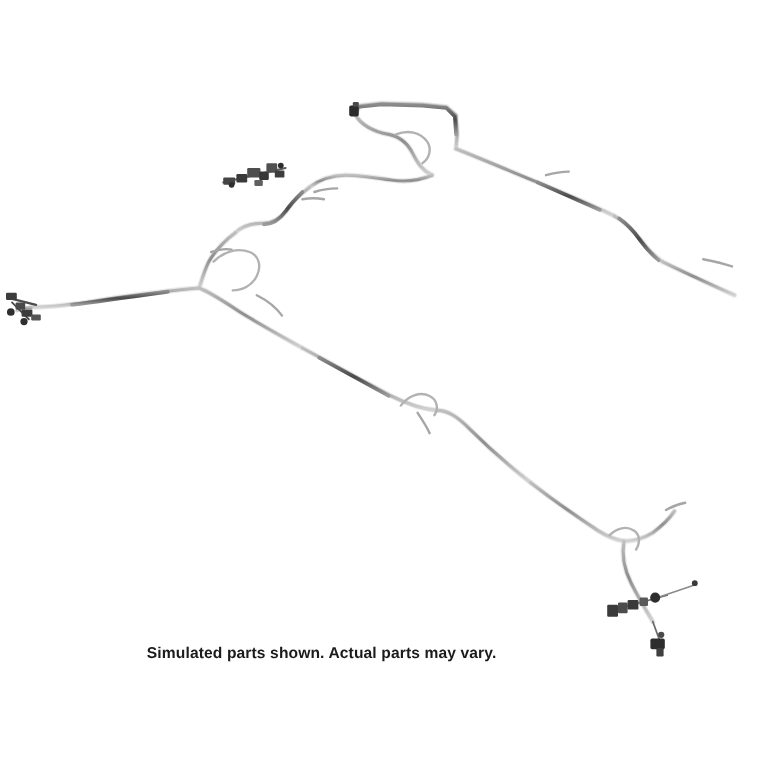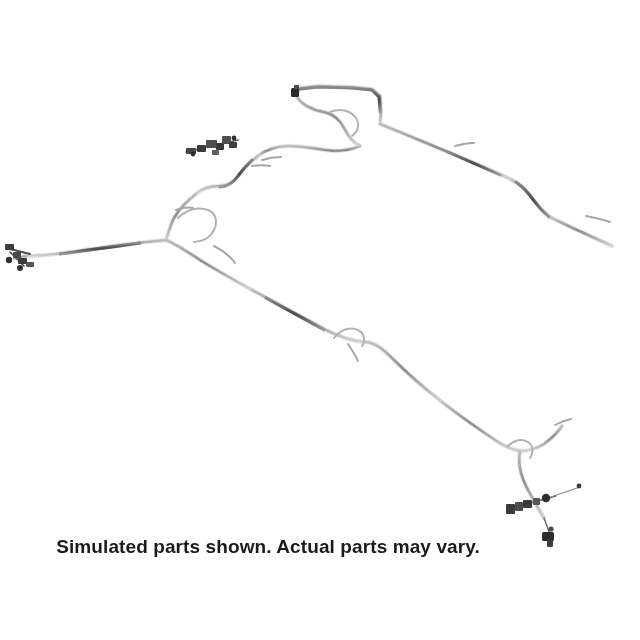--- a/index.html
+++ b/index.html
@@ -25,21 +25,21 @@
     width: 640px;
     height: 640px;
     display: block;
   }
   .caption {
     position: absolute;
     left: 0;
     top: 536px;
     width: 536px;
     text-align: center;
-    font-size: 19px;
+    font-size: 13px;
     font-weight: 600;
     color: #1b1b1b;
     letter-spacing: 0.1px;
     font-family: "Liberation Sans", sans-serif;
     white-space: nowrap;
   }
 </style>
 </head>
 <body>
 

